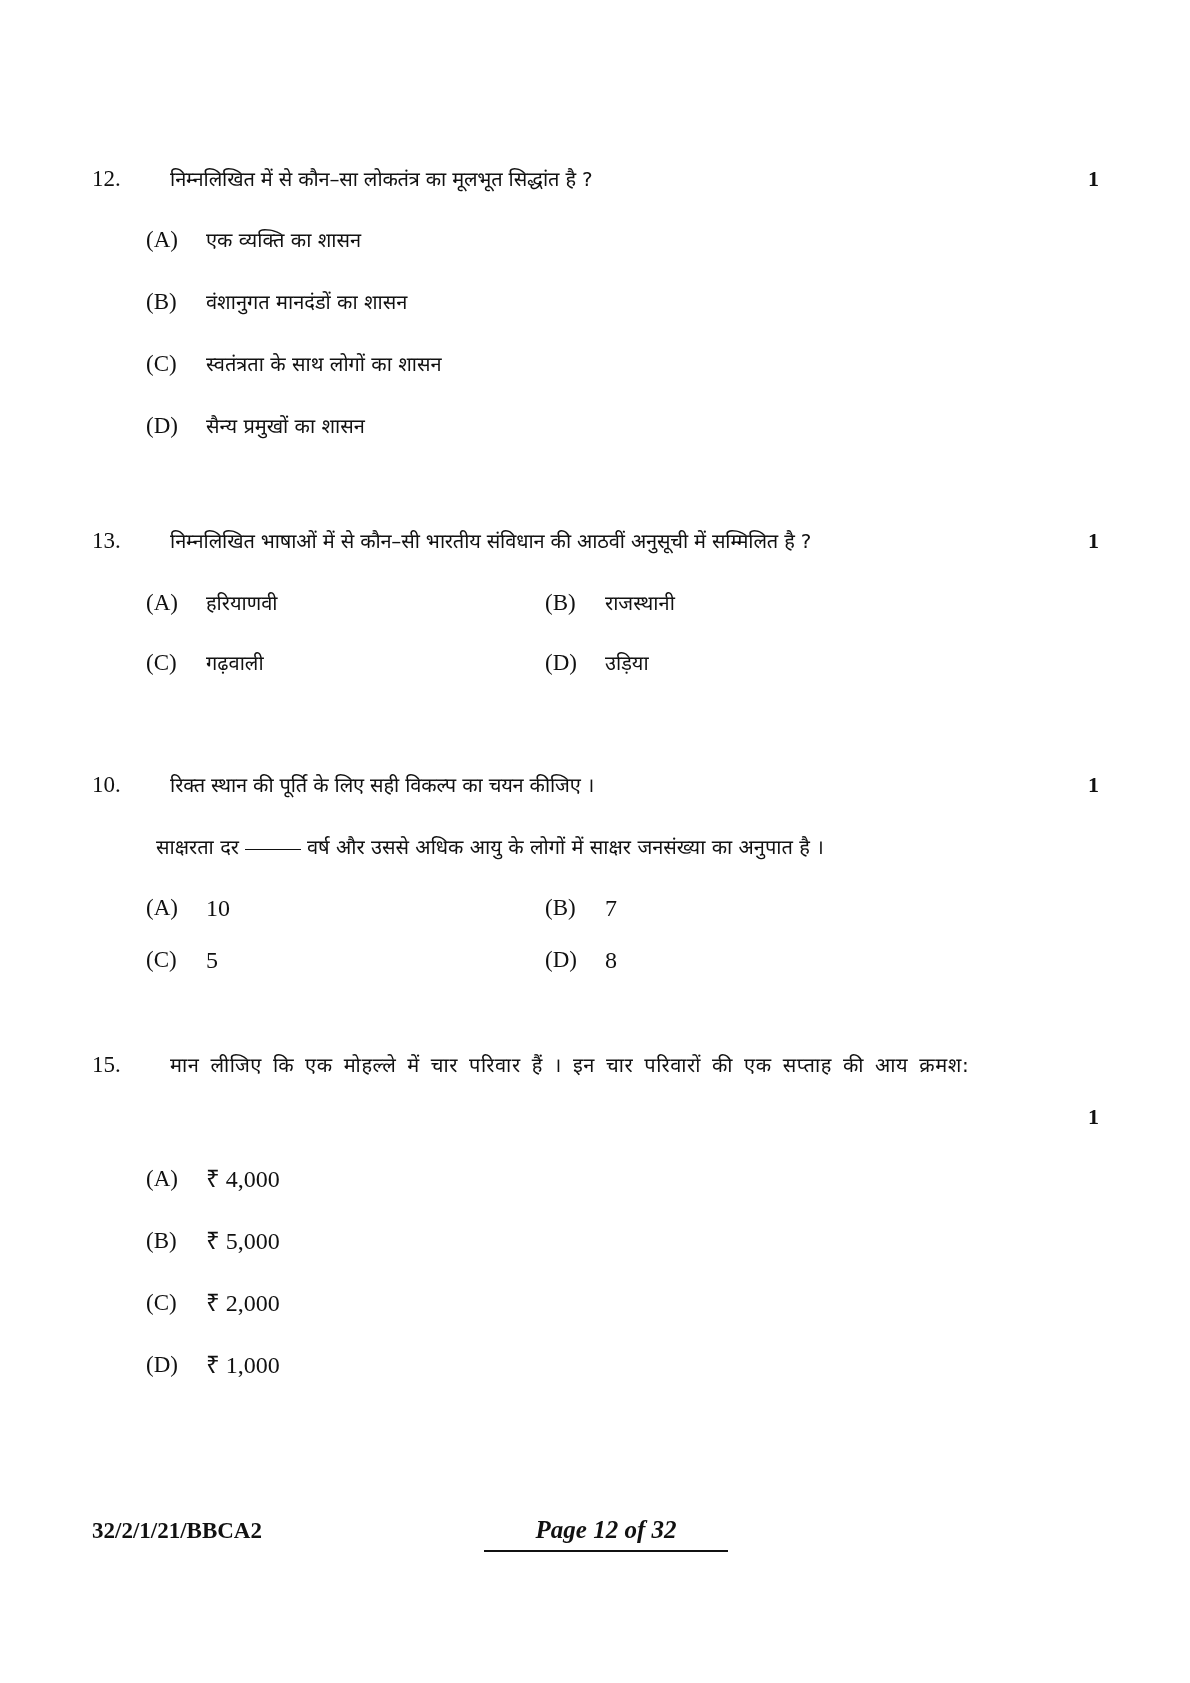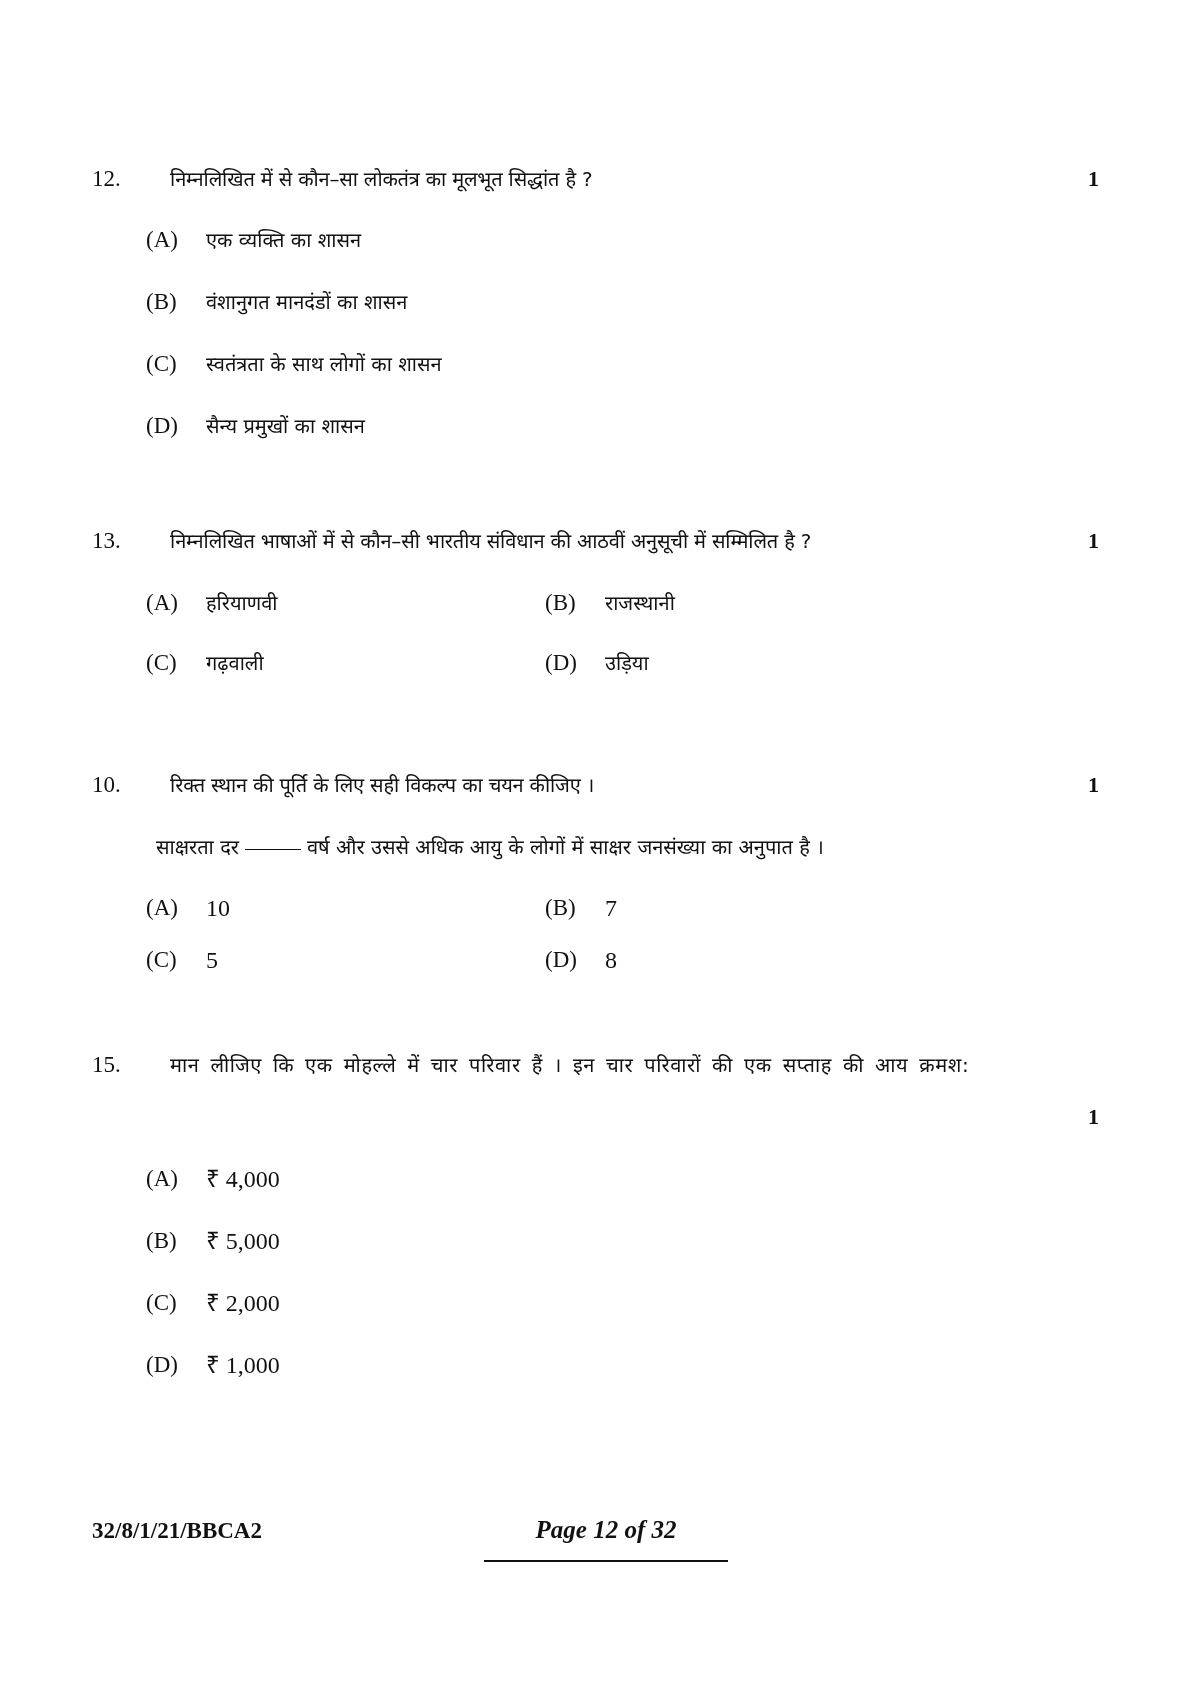--- a/index.html
+++ b/index.html
@@ -102,21 +102,21 @@
     .footer-page {
       position: absolute;
       left: 484px;
       top: 1516px;
       width: 244px;
       text-align: center;
       font-family: "Liberation Serif", serif;
       font-weight: bold;
       font-style: italic;
       font-size: 25px;
-      padding-bottom: 16px;
+      padding-bottom: 6px;
       border-bottom: 2.5px solid #111;
     }
   </style>
 </head>
 <body>
 
 <div class="page">
 
   <div class="q-line" style="top:164px;">
     <span class="q-num">12.</span>
@@ -207,16 +207,16 @@
   </div>
   <div class="opt" style="left:146px; top:1288px;">
     <span class="opt-label">(C)</span>
     <span class="opt-text num">₹ 2,000</span>
   </div>
   <div class="opt" style="left:146px; top:1350px;">
     <span class="opt-label">(D)</span>
     <span class="opt-text num">₹ 1,000</span>
   </div>
 
-  <div class="footer-code">32/8/1/21/BBCA2</div>
+  <div class="footer-code">32/2/1/21/BBCA2</div>
   <div class="footer-page">Page 12 of 32</div>
 
 </div>
 
 </body></html>

